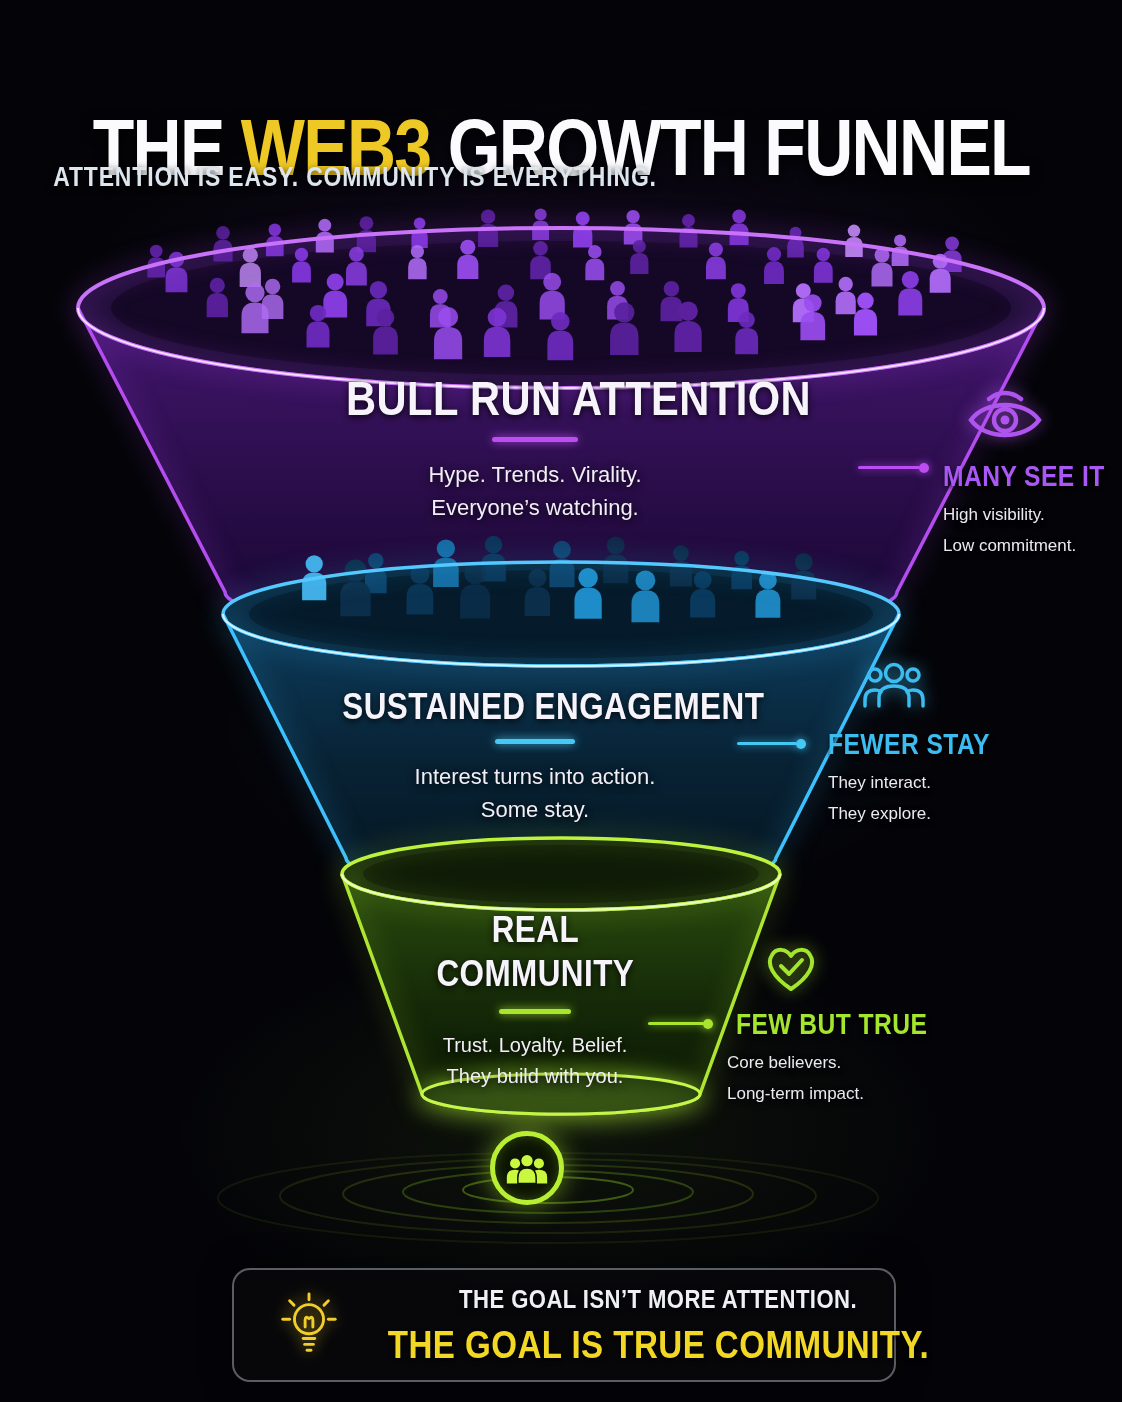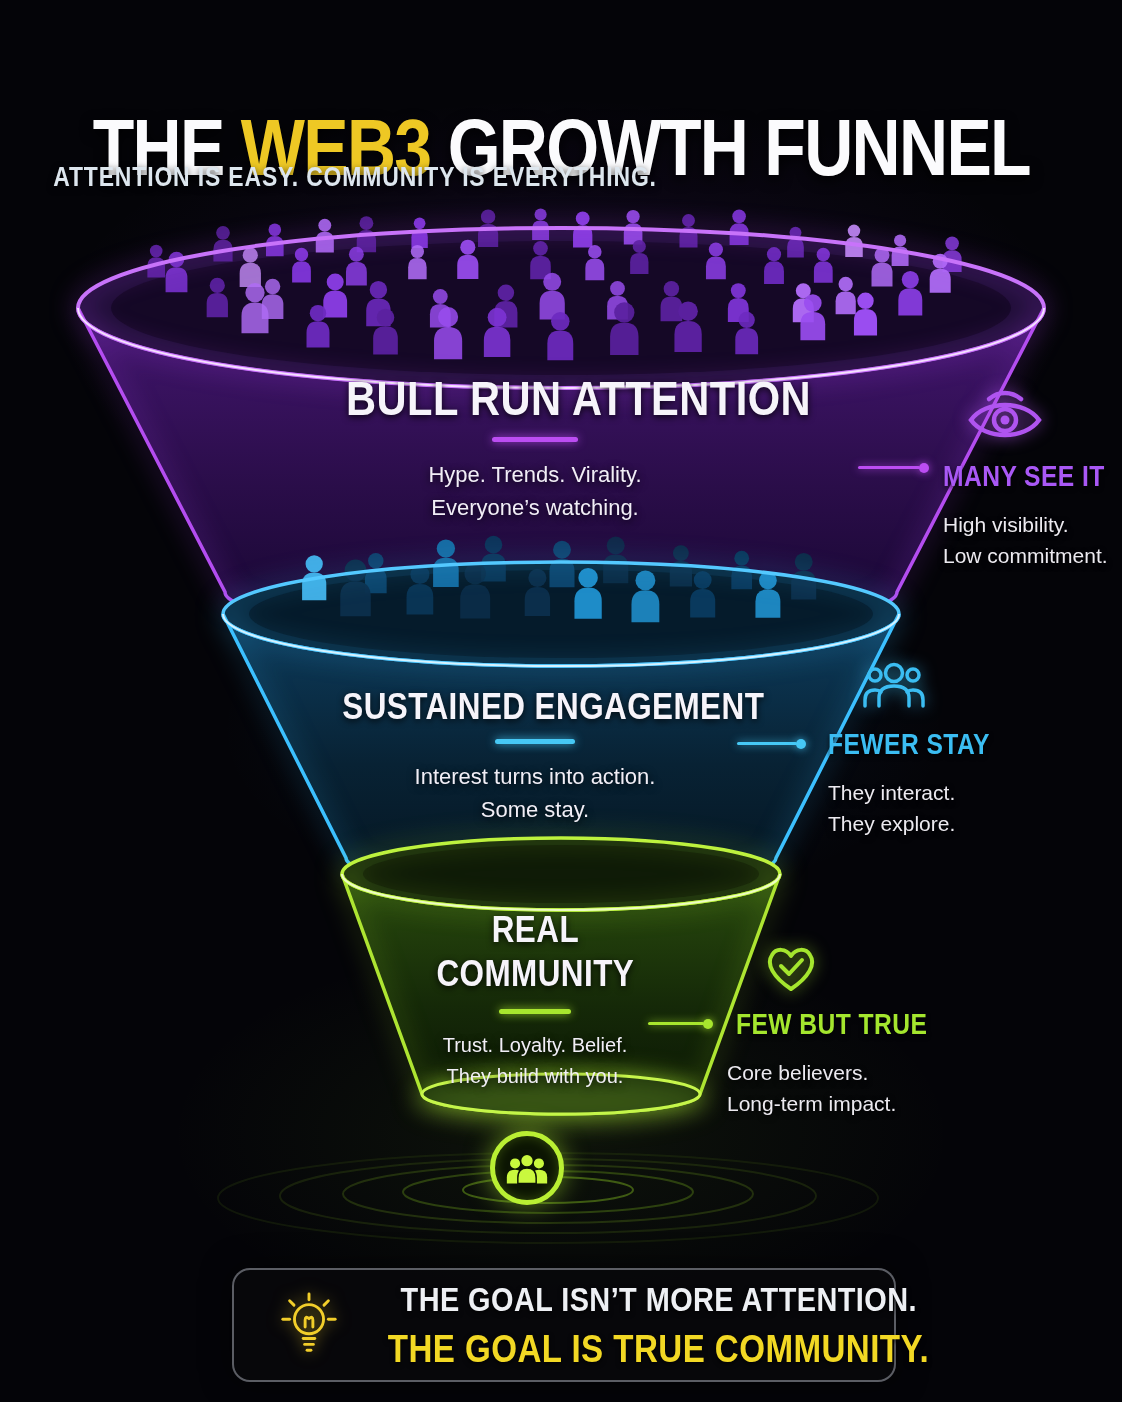--- a/index.html
+++ b/index.html
@@ -40,21 +40,21 @@
   .stage-body{margin-top:16px;font-size:22px;line-height:33px;font-weight:400;color:#f1eef6;}
   .s1{left:305px;top:374px;}
   .s2{left:305px;top:688px;}
   .s3{left:325px;top:908px;width:420px;}
   .s3 .stage-title{line-height:1.18;}
   
   .anno{color:#fff;text-shadow:0 2px 6px rgba(0,0,0,.8);}
   .anno .icon{display:block;}
   .anno-label{font-size:29px;font-weight:800;letter-spacing:.5px;}
   .anno-label .cx{transform-origin:left center;}
-  .anno-body{margin-top:16px;font-size:21px;line-height:31px;color:#eceaf0;}
+  .anno-body{margin-top:6px;font-size:17px;line-height:31px;color:#eceaf0;}
   .a1{left:943px;top:388px;width:180px;}
   .a2{left:828px;top:660px;width:180px;}
   .a3{left:727px;top:938px;width:190px;}
   .connector{height:3px;border-radius:2px;}
   .connector .dot{position:absolute;right:-9px;top:-3.5px;width:10px;height:10px;border-radius:50%;}
   .conn-1{left:858px;top:466px;width:62px;background:#bb4df2;box-shadow:0 0 8px rgba(187,77,242,.8);}
   .conn-1 .dot{background:#bb4df2;box-shadow:0 0 8px rgba(187,77,242,.9);}
   .conn-2{left:737px;top:742px;width:60px;background:#46c8f5;box-shadow:0 0 8px rgba(70,200,245,.8);}
   .conn-2 .dot{background:#46c8f5;box-shadow:0 0 8px rgba(70,200,245,.9);}
   .conn-3{left:648px;top:1022px;width:56px;background:#a8e62e;box-shadow:0 0 8px rgba(168,230,46,.8);}
@@ -67,21 +67,21 @@
     display:flex;align-items:center;justify-content:center;
   }
   
   .footer-box{
     left:232px;top:1268px;width:660px;height:110px;border-radius:18px;
     border:2px solid rgba(195,200,210,.45);background:rgba(8,8,11,.72);
     display:flex;align-items:center;box-shadow:0 0 30px rgba(0,0,0,.6);
   }
   .footer-icon{margin-left:44px;flex:0 0 auto;}
   .footer-text{flex:1;text-align:center;padding-right:28px;text-shadow:0 2px 6px rgba(0,0,0,.8);}
-  .footer-l1{font-size:34px;font-weight:800;letter-spacing:.5px;color:#eef0f4;}
+  .footer-l1{font-size:26px;font-weight:800;letter-spacing:.5px;color:#eef0f4;}
   .footer-l2{margin-top:8px;font-size:39px;font-weight:800;letter-spacing:.5px;color:#f2d824;}
 </style>
 </head>
 <body>
 
 <div class="canvas">
 
   <svg class="funnel-svg" viewBox="0 0 1122 1402">
     <defs>
       <linearGradient id="gradP" x1="0" y1="0" x2="0" y2="1">

